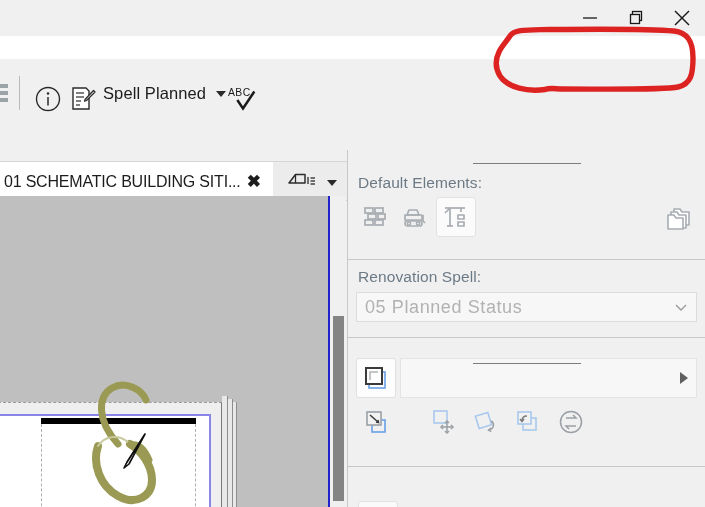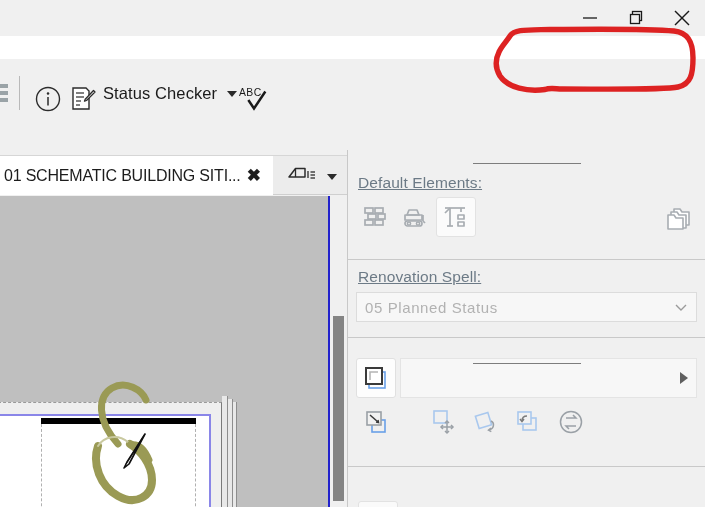--- a/index.html
+++ b/index.html
@@ -82,21 +82,21 @@
   .caret-sm {
     width: 0; height: 0;
     border-left: 5px solid transparent;
     border-right: 5px solid transparent;
     border-top: 6px solid #2a2a2a;
     margin: 2px 0 0 10px;
   }
 
   
   .tabstrip {
-    position: absolute; left: 0; top: 155px;
+    position: absolute; left: 0; top: 161px;
     width: 350px; height: 40px;
     background: #ececec;
     border-top: 1px solid #d6d6d6;
     border-bottom: 1px solid #cfcfcf;
     padding-left: 44px;
   }
   .tab-active {
     position: absolute; left: -2px; top: 0;
     width: 275px; height: 39px;
     background: #ffffff;
@@ -202,21 +202,20 @@
     position: absolute; left: 50%; top: 13px;
     transform: translateX(-50%);
     width: 108px; height: 1px;
     background: #7d7d7d;
   }
   .plabel {
     font-size: 15.5px;
     color: #6c7a86;
     padding: 24px 0 0 10px;
     letter-spacing: 0.1px;
-    text-decoration: underline;
   }
   .plabel.tight { padding-top: 8px; }
   .icon-row {
     display: flex; align-items: center;
     padding: 6px 0 10px 8px;
     height: 54px;
     position: relative;
   }
   .icon-btn {
     width: 40px; height: 40px;
@@ -236,21 +235,21 @@
   .combo {
     margin: 6px 8px 10px 8px;
     height: 30px;
     background: #f7f7f7;
     border: 1px solid #dcdcdc;
     display: flex; align-items: center;
     cursor: default;
   }
   .combo-val {
     flex: 1;
-    font-size: 15px;
+    font-size: 18px;
     color: #b2b2b2;
     padding-left: 8px;
     letter-spacing: 0.6px;
   }
   .combo-arrow {
     width: 30px; display: flex; align-items: center; justify-content: center;
   }
 
   
   .layer-row {
@@ -364,21 +363,21 @@
         <span class="tb-icon">
           <svg width="30" height="30" viewBox="0 0 30 30">
             <path d="M6 4 H19 L22 7 V25 H6 Z" fill="#ffffff" stroke="#2b2b2b" stroke-width="1.4"></path>
             <line x1="9" y1="9" x2="17" y2="9" stroke="#2b2b2b" stroke-width="1.2"></line>
             <line x1="9" y1="13" x2="17" y2="13" stroke="#2b2b2b" stroke-width="1.2"></line>
             <line x1="9" y1="17" x2="14" y2="17" stroke="#2b2b2b" stroke-width="1.2"></line>
             <line x1="9" y1="21" x2="13" y2="21" stroke="#2b2b2b" stroke-width="1.2"></line>
             <path d="M26.5 6.5 L28 8 L19.5 16.5 L17.5 17.2 L18.2 15.2 Z" fill="#ffffff" stroke="#2b2b2b" stroke-width="1.3" stroke-linejoin="round"></path>
           </svg>
         </span>
-        <span class="tb-label">Status Checker</span>
+        <span class="tb-label">Spell Planned</span>
         <span class="caret-sm"></span>
       </div>
 
       <div class="tb-item">
         <span class="tb-icon">
           <svg width="36" height="32" viewBox="0 0 36 32">
             <text x="2" y="13" font-family="Liberation Sans, sans-serif" font-size="11" fill="#1a1a1a" letter-spacing="0.5">ABC</text>
             <path d="M12 17 L18 26 L30 8" fill="none" stroke="#1a1a1a" stroke-width="2.6" stroke-linecap="butt" stroke-linejoin="miter"></path>
           </svg>
         </span>

